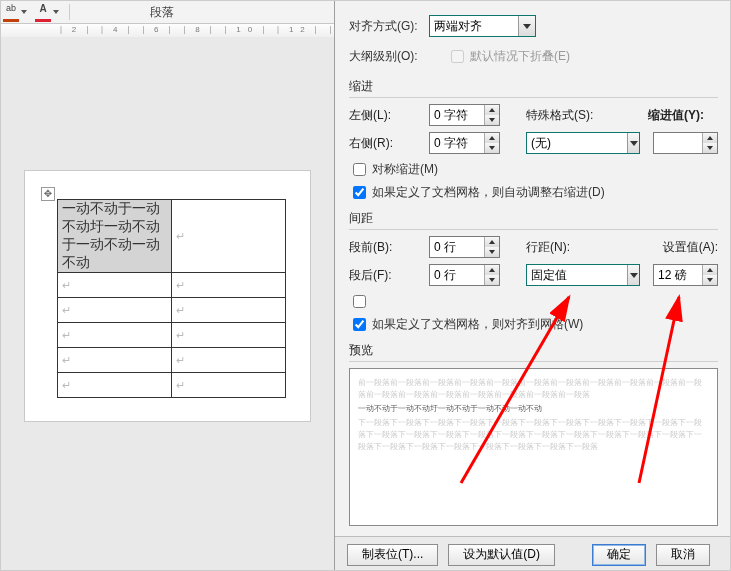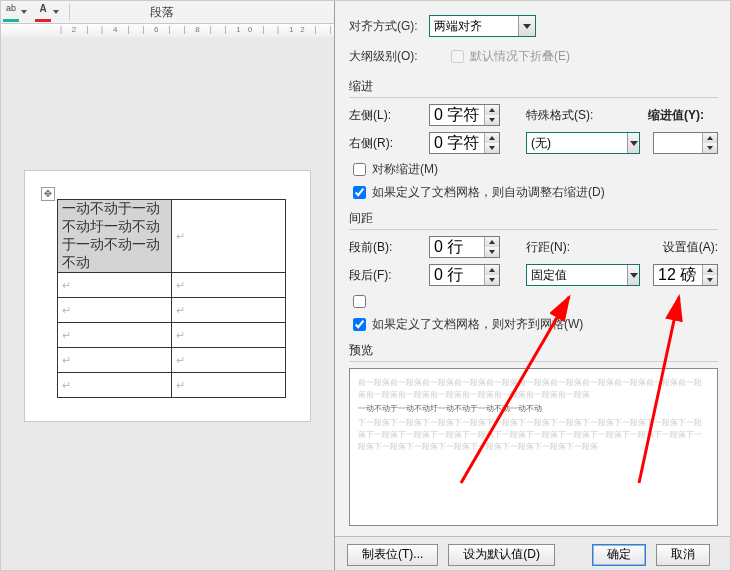--- a/index.html
+++ b/index.html
@@ -1,41 +1,41 @@
 <!DOCTYPE html>
 <html><head>
 <meta charset="utf-8">
 <style>
   html,body{margin:0;padding:0;font-family:"Microsoft YaHei",SimSun,sans-serif;font-size:12px;background:#fff;}
   .wrap{position:relative;width:731px;height:571px;overflow:hidden;border:1px solid #ccc;box-sizing:border-box;}
   
   .left{position:absolute;left:0;top:0;width:333px;height:571px;background:#fff;}
   .toolbar-strip{height:22px;border-bottom:1px solid #c8c8c8;background:#f3f3f3;display:flex;align-items:center;}
-  .highlight-sample{width:16px;height:16px;margin-left:2px;border-bottom:3px solid #14b8a6;display:flex;align-items:flex-start;justify-content:center;color:#444;}
+  .highlight-sample{width:16px;height:16px;margin-left:2px;border-bottom:3px solid #c2410c;display:flex;align-items:flex-start;justify-content:center;color:#444;}
   .font-color-sample{width:16px;height:16px;margin-left:6px;border-bottom:3px solid #d23;display:flex;align-items:flex-start;justify-content:center;color:#444;}
   .sep{width:1px;height:16px;background:#ccc;margin:0 8px;}
   .sect-label{margin-left:72px;color:#444;}
   .ruler{height:14px;background:linear-gradient(#fdfdfd,#efefef);border-bottom:1px solid #d0d0d0;font-size:8px;color:#7a7a7a;padding-left:56px;letter-spacing:7px;white-space:nowrap;overflow:hidden;}
   .gray-page-bg{position:absolute;left:0;top:36px;width:333px;height:535px;background:#e9e9e9;}
   .page{position:absolute;left:24px;top:170px;width:285px;height:250px;background:#fff;box-shadow:0 0 0 1px #c9c9c9;}
   .anchor-plus{position:absolute;left:40px;top:186px;width:12px;height:12px;border:1px solid #999;display:flex;align-items:center;justify-content:center;color:#666;font-size:10px;line-height:1;}
   .tbl{position:absolute;left:56px;top:198px;border-collapse:collapse;}
   .tbl td{border:1px solid #333;width:105px;height:24px;font-size:11px;color:#888;padding:0 4px;}
   .tbl td.cell-selected{background:#d4d4d4;color:#333;font-family:SimSun,serif;font-size:14px;line-height:18px;height:auto;}
   .paramark{color:#bbb;font-size:11px;}
   
   .dialog{position:absolute;left:333px;top:0;width:398px;height:571px;background:#f2f2f2;border-left:1px solid #9e9e9e;box-sizing:border-box;}
   .row{display:flex;align-items:center;margin:6px 0;}
   .lab{width:80px;color:#222;text-align:left;}
   .combo{display:flex;align-items:center;background:#fff;border:1px solid #0f766e;height:20px;}
   .combo input{border:none;outline:none;font-size:12px;height:18px;padding:0 4px;width:80px;background:#fff;}
   .combo .arrow{width:16px;height:20px;background:linear-gradient(#f7f7f7,#dcdcdc);border-left:1px solid #999;display:flex;align-items:center;justify-content:center;}
   .combo .arrow::after{content:"";border-left:4px solid transparent;border-right:4px solid transparent;border-top:5px solid #333;}
   .spinner{display:flex;border:1px solid #7a7a7a;height:20px;background:#fff;}
-  .spinner input{border:none;outline:none;font-size:16px;width:46px;padding:0 4px;}
+  .spinner input{border:none;outline:none;font-size:12px;width:46px;padding:0 4px;}
   .spinbtns{display:flex;flex-direction:column;width:14px;border-left:1px solid #aaa;}
   .spinbtns span{flex:1;display:flex;align-items:center;justify-content:center;background:linear-gradient(#f7f7f7,#dcdcdc);}
   .spinbtns span::after{content:"";border-left:3px solid transparent;border-right:3px solid transparent;}
   .spinbtns .up::after{border-bottom:4px solid #333;}
   .spinbtns .dn::after{border-top:4px solid #333;}
   .group-title{color:#222;margin:8px 0 2px 0;}
   .hr{border-top:1px solid #cfcfcf;margin:2px 0 6px 0;}
   .check{display:flex;align-items:center;margin:4px 0;color:#333;}
   .check input{margin-right:6px;}
   .preview-box{border:1px solid #8a8a8a;background:#fff;height:140px;margin-top:4px;padding:8px;font-size:8px;color:#c9c9c9;line-height:12px;overflow:hidden;}

